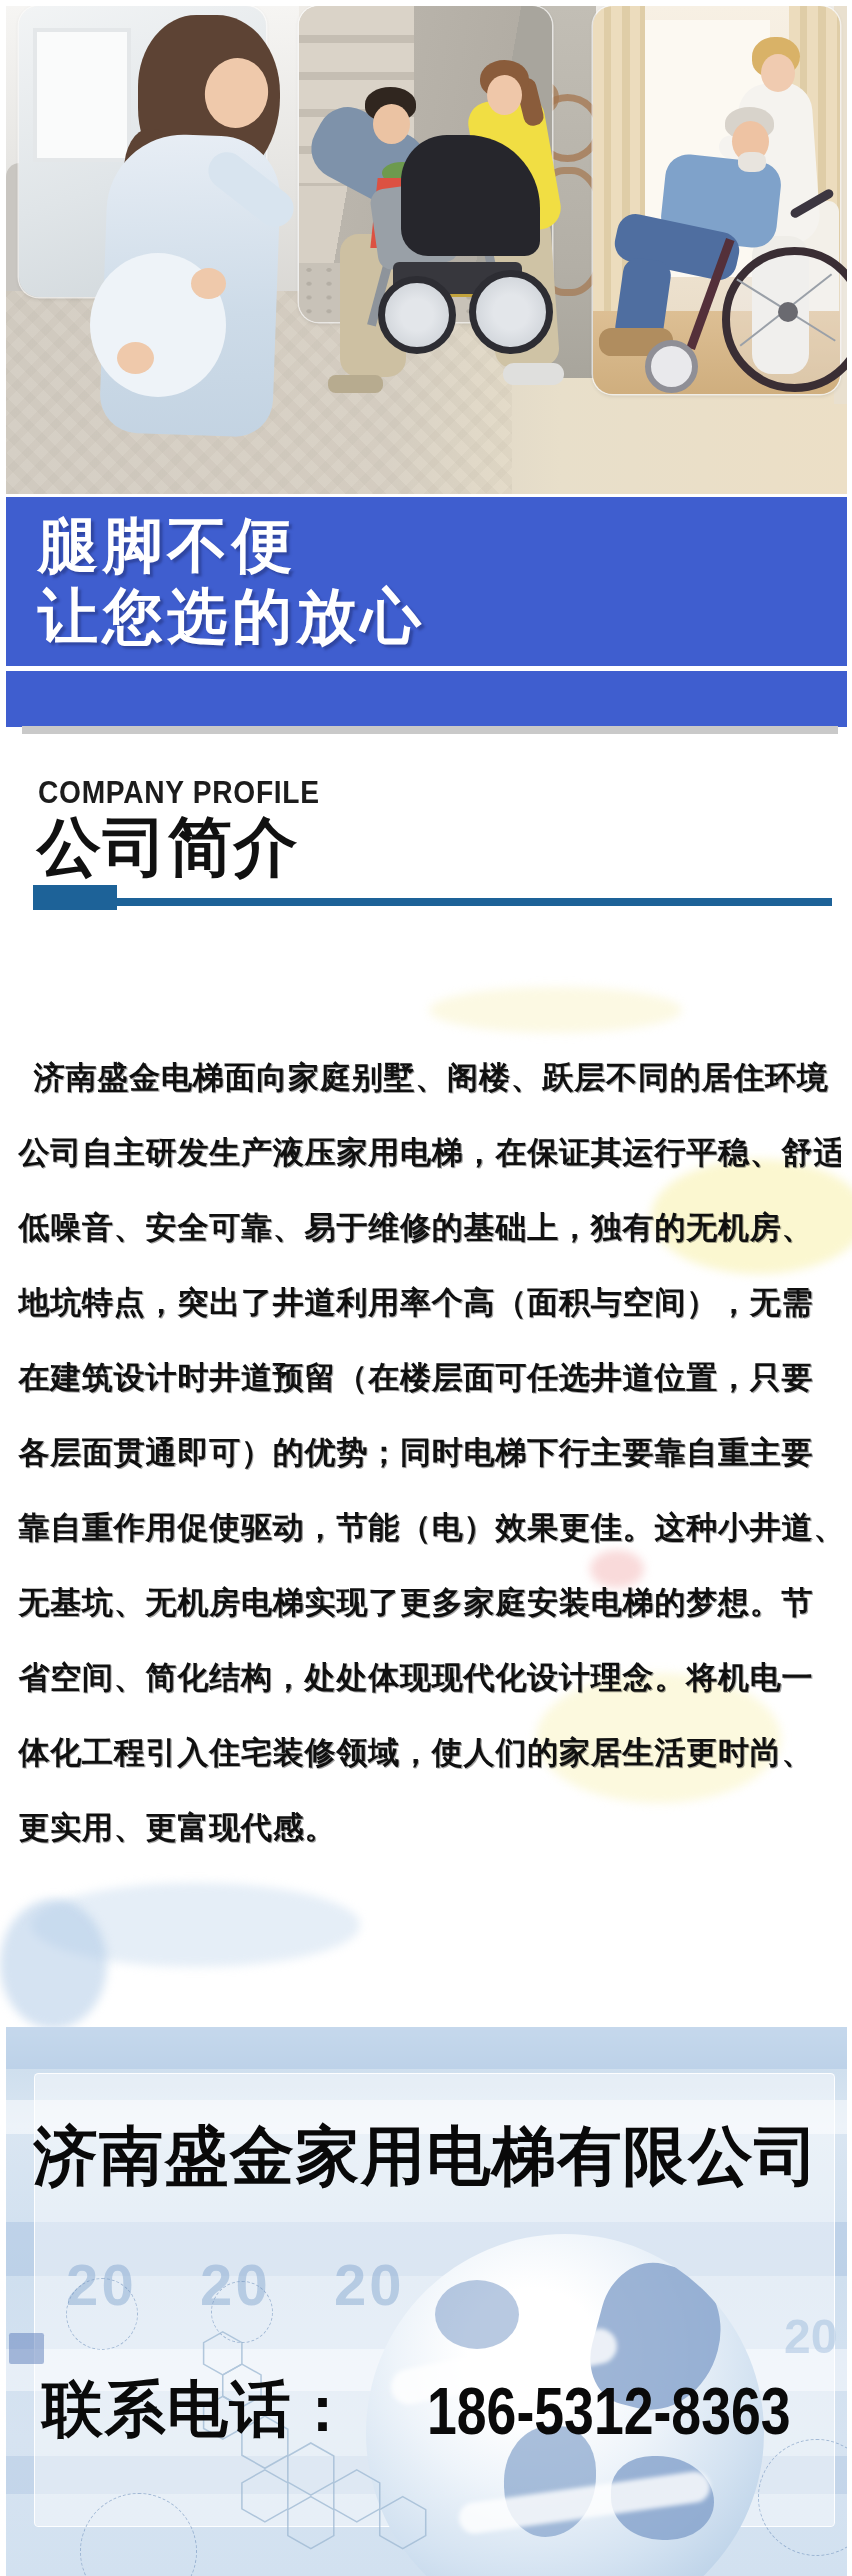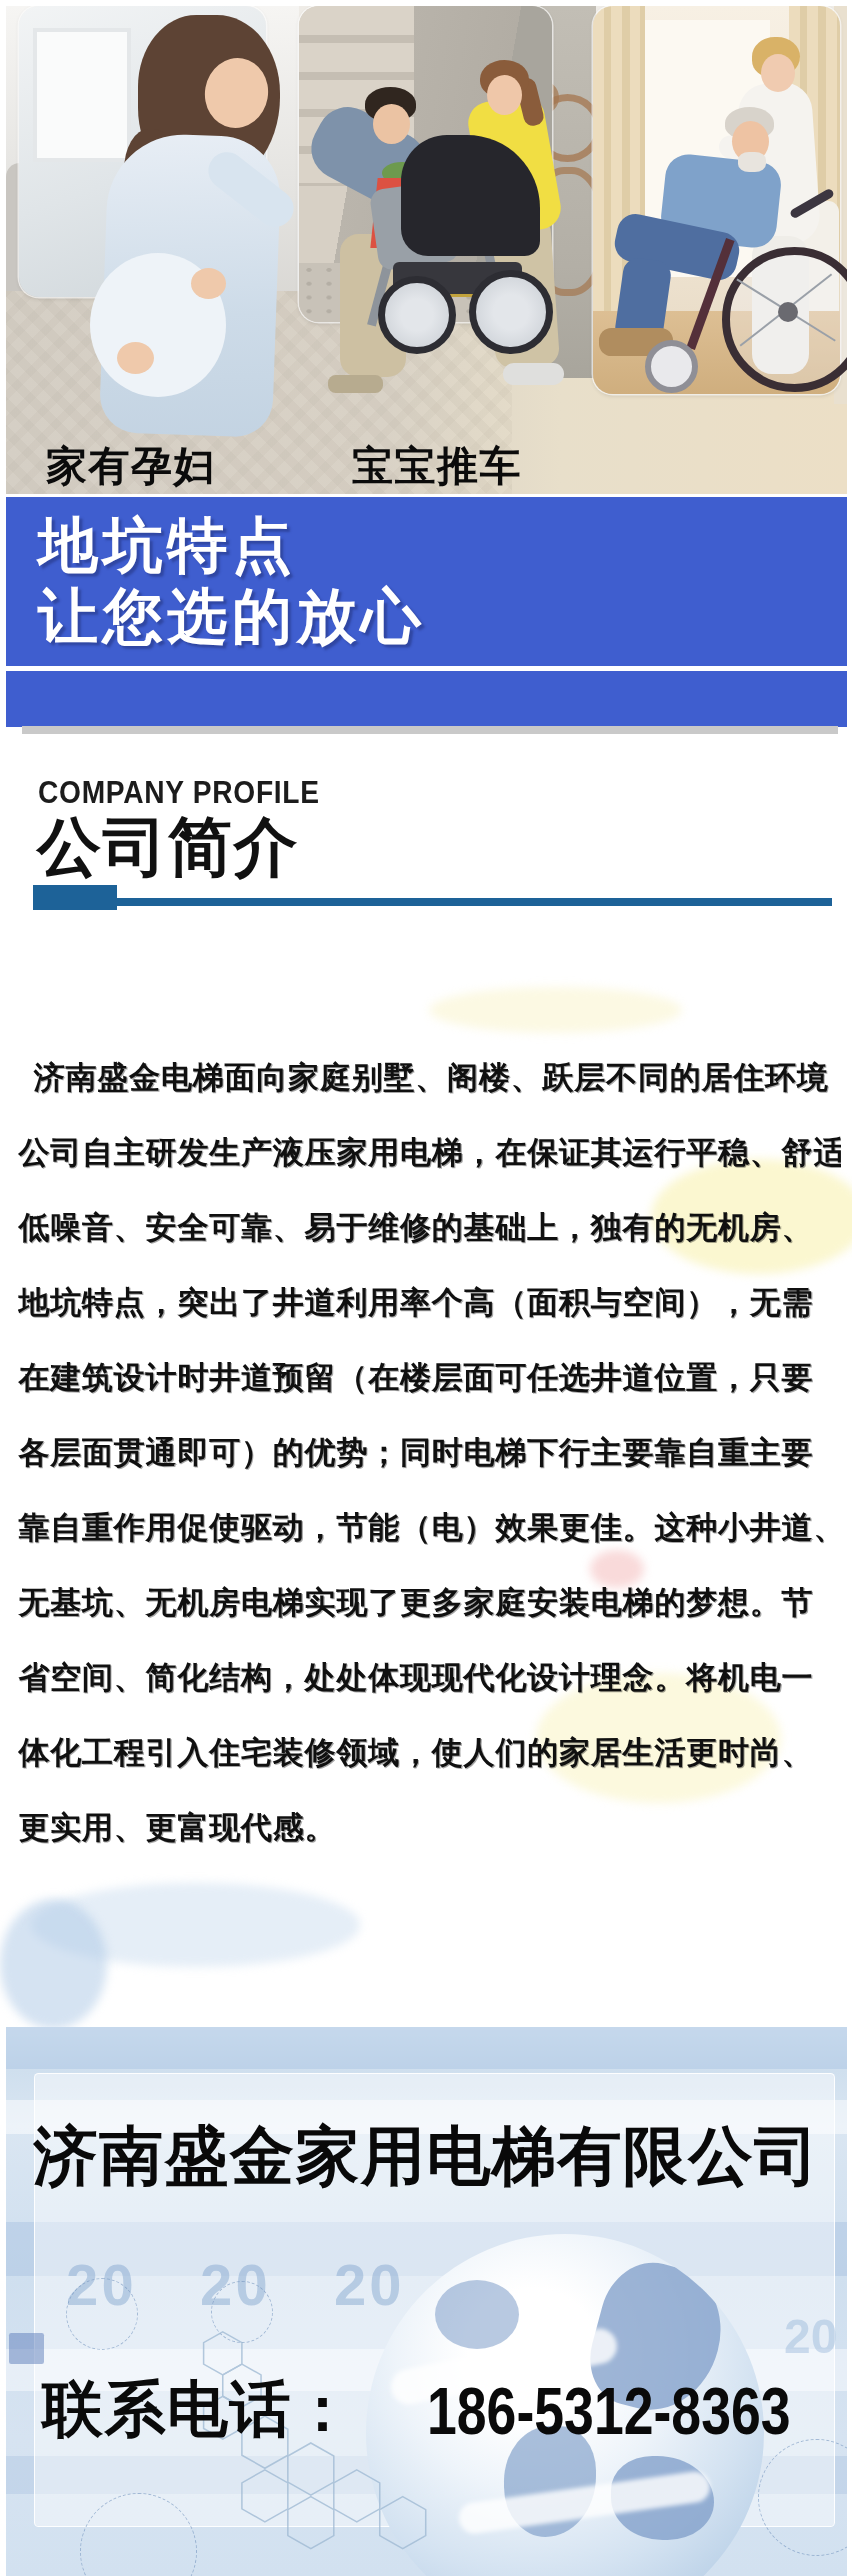--- a/index.html
+++ b/index.html
@@ -257,26 +257,24 @@
       <div class="slipper"></div>
       <div class="chairbar"></div>
       <div class="handle"></div>
       <div class="bigwheel"></div>
       <div class="spoke1"></div>
       <div class="spoke2"></div>
       <div class="hub"></div>
       <div class="frontwheel"></div>
     </div>
 
-    <div id="hlabel1" class="hero-label">家有孕妇</div>
-    <div id="hlabel2" class="hero-label">宝宝推车</div>
   </div>
 
   <div id="banner">
-    <div id="banner-t1" class="banner-text">地坑特点</div>
+    <div id="banner-t1" class="banner-text">腿脚不便</div>
     <div id="banner-t2" class="banner-text">让您选的放心</div>
     <div id="banner-line"></div>
   </div>
   <div id="banner-shadow"></div>
 
   <div id="profile">
     <div id="stain1" class="stain"></div>
     <div id="stain2" class="stain"></div>
     <div id="stain3" class="stain"></div>
     <div id="stain4" class="stain"></div>

